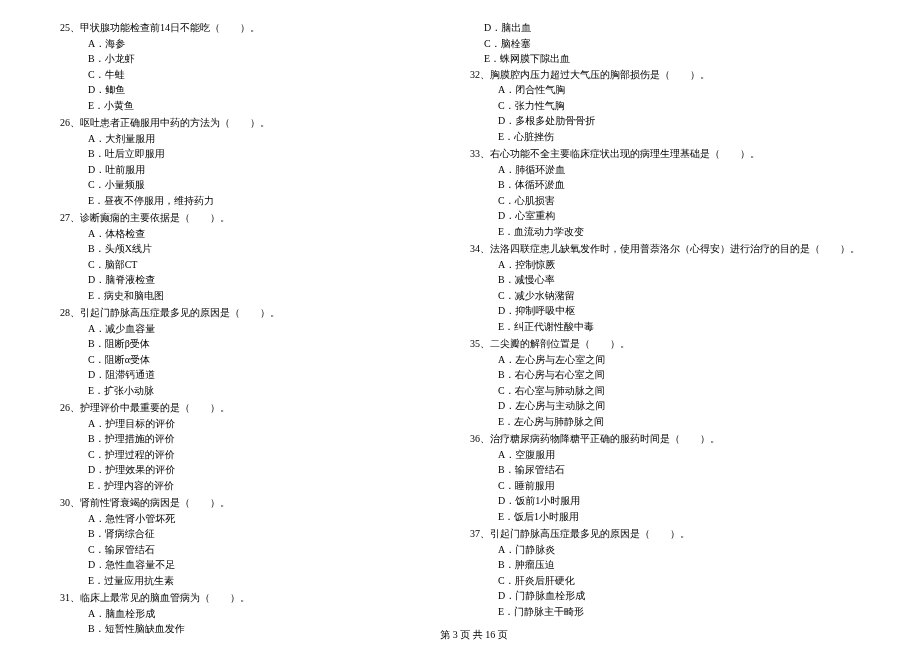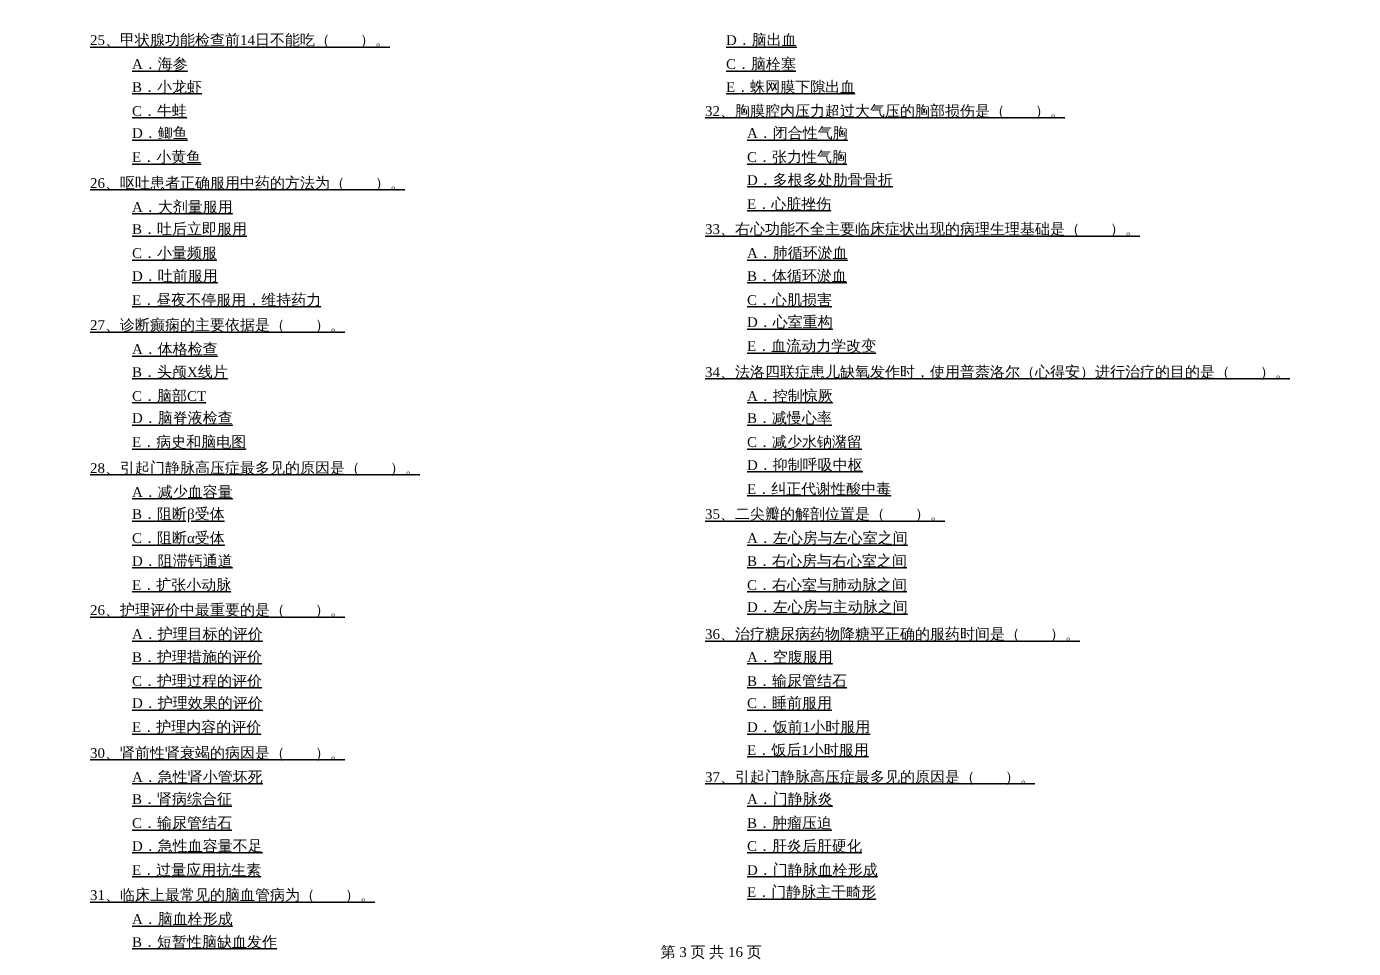--- a/index.html
+++ b/index.html
@@ -13,21 +13,20 @@
       background: #ffffff;
       font-family: "SimSun", "宋体", serif;
       font-size: 10px;
       color: #000;
       position: relative;
     }
     .page {
       display: flex;
       padding: 20px 60px 10px 60px;
       gap: 33px;
-      text-decoration: underline;
     }
     .column {
       flex: 1;
       line-height: 1.55;
     }
     .question {
       margin-bottom: 2px;
     }
     .q-stem {
       white-space: nowrap;
@@ -59,22 +58,22 @@
       <div class="option">A．海参</div>
       <div class="option">B．小龙虾</div>
       <div class="option">C．牛蛙</div>
       <div class="option">D．鲫鱼</div>
       <div class="option">E．小黄鱼</div>
     </div>
     <div class="question">
       <div class="q-stem"><span>26、</span><span>呕吐患者正确服用中药的方法为（　　）。</span></div>
       <div class="option">A．大剂量服用</div>
       <div class="option">B．吐后立即服用</div>
+      <div class="option">D．吐前服用</div>
       <div class="option">C．小量频服</div>
-      <div class="option">D．吐前服用</div>
       <div class="option">E．昼夜不停服用，维持药力</div>
     </div>
     <div class="question">
       <div class="q-stem"><span>27、</span><span>诊断癫痫的主要依据是（　　）。</span></div>
       <div class="option">A．体格检查</div>
       <div class="option">B．头颅X线片</div>
       <div class="option">C．脑部CT</div>
       <div class="option">D．脑脊液检查</div>
       <div class="option">E．病史和脑电图</div>
     </div>
@@ -136,20 +135,21 @@
       <div class="option">C．减少水钠潴留</div>
       <div class="option">D．抑制呼吸中枢</div>
       <div class="option">E．纠正代谢性酸中毒</div>
     </div>
     <div class="question">
       <div class="q-stem"><span>35、</span><span>二尖瓣的解剖位置是（　　）。</span></div>
       <div class="option">A．左心房与左心室之间</div>
       <div class="option">B．右心房与右心室之间</div>
       <div class="option">C．右心室与肺动脉之间</div>
       <div class="option">D．左心房与主动脉之间</div>
+      <div class="option">E．左心房与肺静脉之间</div>
     </div>
     <div class="question">
       <div class="q-stem"><span>36、</span><span>治疗糖尿病药物降糖平正确的服药时间是（　　）。</span></div>
       <div class="option">A．空腹服用</div>
       <div class="option">B．输尿管结石</div>
       <div class="option">C．睡前服用</div>
       <div class="option">D．饭前1小时服用</div>
       <div class="option">E．饭后1小时服用</div>
     </div>
     <div class="question">

